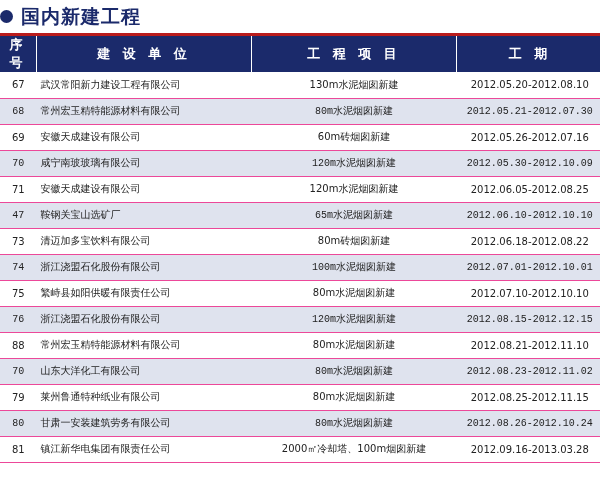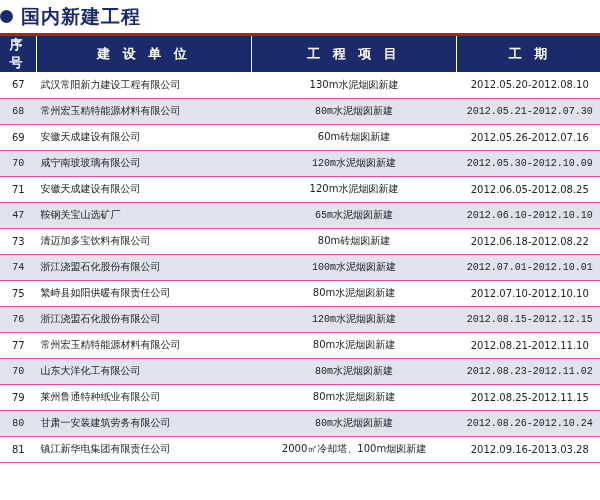--- a/index.html
+++ b/index.html
@@ -205,21 +205,21 @@
         <td class="col-proj">80m水泥烟囱新建</td>
         <td class="col-date">2012.07.10-2012.10.10</td>
       </tr>
       <tr class="row-odd">
         <td class="col-no">76</td>
         <td class="col-unit">浙江浇盟石化股份有限公司</td>
         <td class="col-proj">120m水泥烟囱新建</td>
         <td class="col-date">2012.08.15-2012.12.15</td>
       </tr>
       <tr class="row-even">
-        <td class="col-no">77</td>
+        <td class="col-no">88</td>
         <td class="col-unit">常州宏玉精特能源材料有限公司</td>
         <td class="col-proj">80m水泥烟囱新建</td>
         <td class="col-date">2012.08.21-2012.11.10</td>
       </tr>
       <tr class="row-odd">
         <td class="col-no">70</td>
         <td class="col-unit">山东大洋化工有限公司</td>
         <td class="col-proj">80m水泥烟囱新建</td>
         <td class="col-date">2012.08.23-2012.11.02</td>
       </tr>

